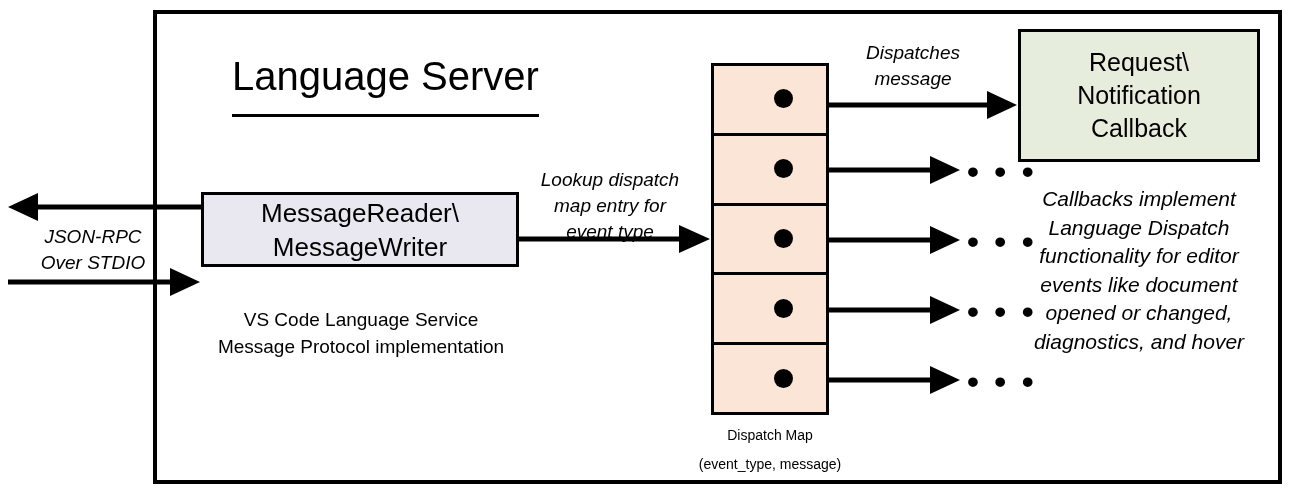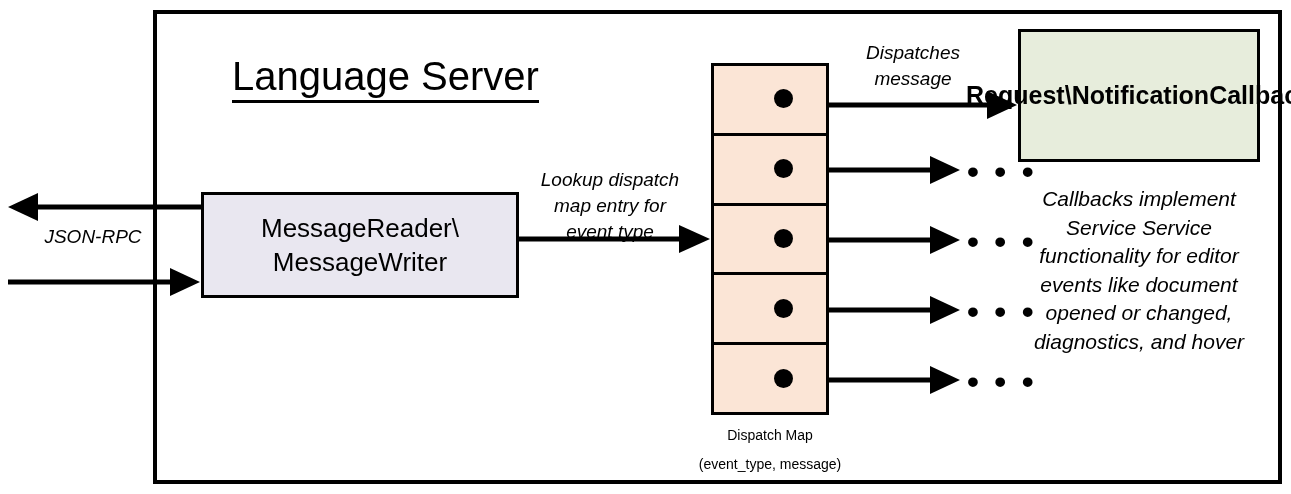--- a/index.html
+++ b/index.html
@@ -36,29 +36,29 @@
     left: 232px;
     top: 52px;
     width: 420px;
     font-size: 40px;
     line-height: 48px;
     text-align: left;
     white-space: nowrap;
   }
   #server-title span {
     border-bottom: 3px solid #000000;
-    padding-bottom: 2px;
+    padding-bottom: 16px;
   }
 
   
   #messagereader-box {
     left: 201px;
     top: 192px;
     width: 318px;
-    height: 106px;
+    height: 75px;
     background: #e9e7f0;
     border: 3px solid #000000;
     box-sizing: border-box;
     display: flex;
     flex-direction: column;
     align-items: center;
     justify-content: center;
   }
   #messagereader-box .line {
     font-size: 26px;
@@ -138,24 +138,23 @@
   
   #callback-box {
     left: 1018px;
     top: 29px;
     width: 242px;
     height: 133px;
     background: #e7eddc;
     border: 3px solid #000000;
     box-sizing: border-box;
     display: flex;
-    flex-direction: row;
+    flex-direction: column;
     align-items: center;
     justify-content: center;
-    font-weight: bold;
   }
   #callback-box .line {
     font-size: 25px;
     line-height: 33px;
     white-space: nowrap;
   }
   #callback-caption {
     left: 1006px;
     top: 185px;
     width: 266px;
@@ -231,25 +230,30 @@
       <path d="M960,310 L930,296 L930,324 z" fill="#000000"></path>
     </g>
     <g>
       <path d="M780,380 L930,380" stroke="#000000" stroke-width="5" fill="none"></path>
       <path d="M960,380 L930,366 L930,394 z" fill="#000000"></path>
     </g>
   </svg>
 
   <div class="abs annot" id="jsonrpc-label">
     <div>JSON-RPC</div>
+    <div>Over STDIO</div>
   </div>
 
   <div class="abs" id="messagereader-box">
     <div class="line">MessageReader\</div>
     <div class="line">MessageWriter</div>
+  </div>
+  <div class="abs" id="messagereader-caption">
+    <div>VS Code Language Service</div>
+    <div>Message Protocol implementation</div>
   </div>
 
   <div class="abs annot" id="lookup-label">
     <div>Lookup dispatch</div>
     <div>map entry for</div>
     <div>event type</div>
   </div>
 
   <div class="abs" id="dispatch-map">
     <div class="map-row">
@@ -283,20 +287,20 @@
   <div class="abs ellipsis" style="left:967px; top:301px;">• • •</div>
   <div class="abs ellipsis" style="left:967px; top:371px;">• • •</div>
 
   <div class="abs" id="callback-box">
     <div class="line">Request\</div>
     <div class="line">Notification</div>
     <div class="line">Callback</div>
   </div>
   <div class="abs" id="callback-caption">
     <div>Callbacks implement</div>
-    <div>Service Service</div>
+    <div>Language Dispatch</div>
     <div>functionality for editor</div>
     <div>events like document</div>
     <div>opened or changed,</div>
     <div>diagnostics, and hover</div>
   </div>
 
 </div>
 
 </body></html>

